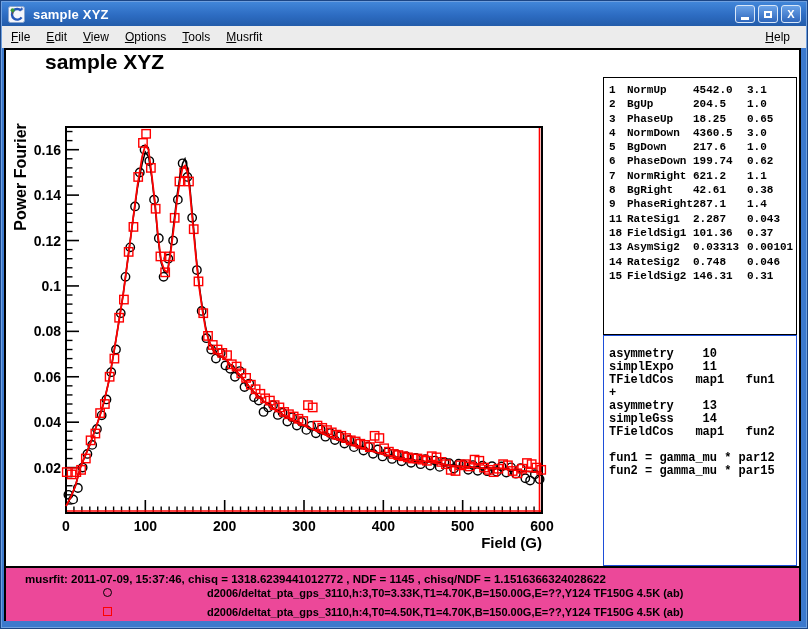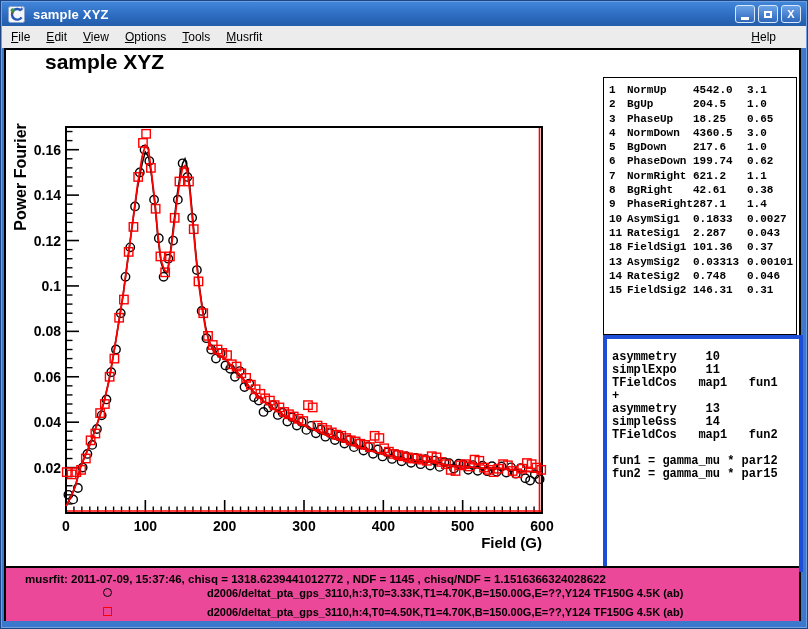--- a/index.html
+++ b/index.html
@@ -16,37 +16,37 @@
   .win-btn{width:20px;height:18px;border:1px solid #d9e7f8;border-radius:3px;
            background:linear-gradient(180deg,#6ba3e8,#2f67bc);
            color:#fff;display:flex;align-items:center;justify-content:center;
            font-size:11px;font-weight:bold;box-sizing:border-box;}
   .glyph-min{width:8px;height:3px;background:#fff;margin-top:9px;}
   .glyph-max{width:8px;height:7px;border:2px solid #fff;box-sizing:border-box;}
   
   .menubar{position:absolute;left:2px;top:26px;right:2px;height:22px;background:#ececec;
            display:flex;align-items:center;font-size:12px;color:#000;}
   .menu-item{padding:2px 7px;margin-left:2px;white-space:nowrap;}
-  .menu-help{margin-left:auto;margin-right:26px;padding:2px 4px;}
+  .menu-help{margin-left:auto;margin-right:12px;padding:2px 4px;}
   .u{text-decoration:underline;}
   
   .canvas{position:absolute;left:4px;top:48px;width:793px;height:569px;background:#fff;
           border:2px solid #000;}
   .canvas-title{position:absolute;left:39px;top:0px;font-size:21px;font-weight:bold;color:#000;}
   #plot{position:absolute;left:0;top:0;}
   .tick{font:bold 14px "Liberation Sans",sans-serif;fill:#000;}
   .axis-label{font:bold 15px "Liberation Sans",sans-serif;fill:#000;}
   .yaxis-label{font:bold 16px "Liberation Sans",sans-serif;fill:#000;}
   
   .param-box{position:absolute;left:597px;top:27px;width:192px;height:256px;border:1px solid #000;}
   .param-rows{position:absolute;left:0;top:6px;right:0;}
   .param-row{position:relative;height:14.3px;font:bold 11px "Liberation Mono",monospace;white-space:nowrap;}
   .param-row span{position:absolute;top:0;}
   .pc0{left:5px;} .pc1{left:23px;} .pc2{left:89px;} .pc3{left:143px;}
-  .theory-box{position:absolute;left:597px;top:285px;width:192px;height:229px;border:4px solid #1d4ed8;}
+  .theory-box{position:absolute;left:597px;top:285px;width:192px;height:229px;border:1px solid #1d4ed8;}
   .theory-box pre{margin:0;padding:12px 0 0 5px;font:bold 12px/13px "Liberation Mono",monospace;color:#000;}
   
   .info{position:absolute;left:0;top:516px;width:100%;height:53px;border-top:2px solid #000;background:#ec4899;}
   .status{position:absolute;left:19px;top:5px;font-size:11.5px;font-weight:bold;white-space:nowrap;color:#000;}
   .legend-row{position:absolute;left:0;width:100%;height:12px;}
   .legend-marker{position:absolute;left:97px;top:0;width:9px;height:9px;box-sizing:border-box;}
   .marker-circle{border:1.5px solid #000;border-radius:50%;}
   .marker-square{border:1.5px solid #f00;}
   .legend-label{position:absolute;left:201px;top:-1px;font-size:11px;font-weight:bold;white-space:nowrap;color:#000;}
 </style>
@@ -469,26 +469,20 @@
             <span class="pc2">42.61</span>
             <span class="pc3">0.38</span>
           </div>
           <div class="param-row">
             <span class="pc0">9</span>
             <span class="pc1">PhaseRight</span>
             <span class="pc2">287.1</span>
             <span class="pc3">1.4</span>
           </div>
           <div class="param-row">
-            <span class="pc0">10</span>
-            <span class="pc1">AsymSig1</span>
-            <span class="pc2">0.1833</span>
-            <span class="pc3">0.0027</span>
-          </div>
-          <div class="param-row">
             <span class="pc0">11</span>
             <span class="pc1">RateSig1</span>
             <span class="pc2">2.287</span>
             <span class="pc3">0.043</span>
           </div>
           <div class="param-row">
             <span class="pc0">18</span>
             <span class="pc1">FieldSig1</span>
             <span class="pc2">101.36</span>
             <span class="pc3">0.37</span>

